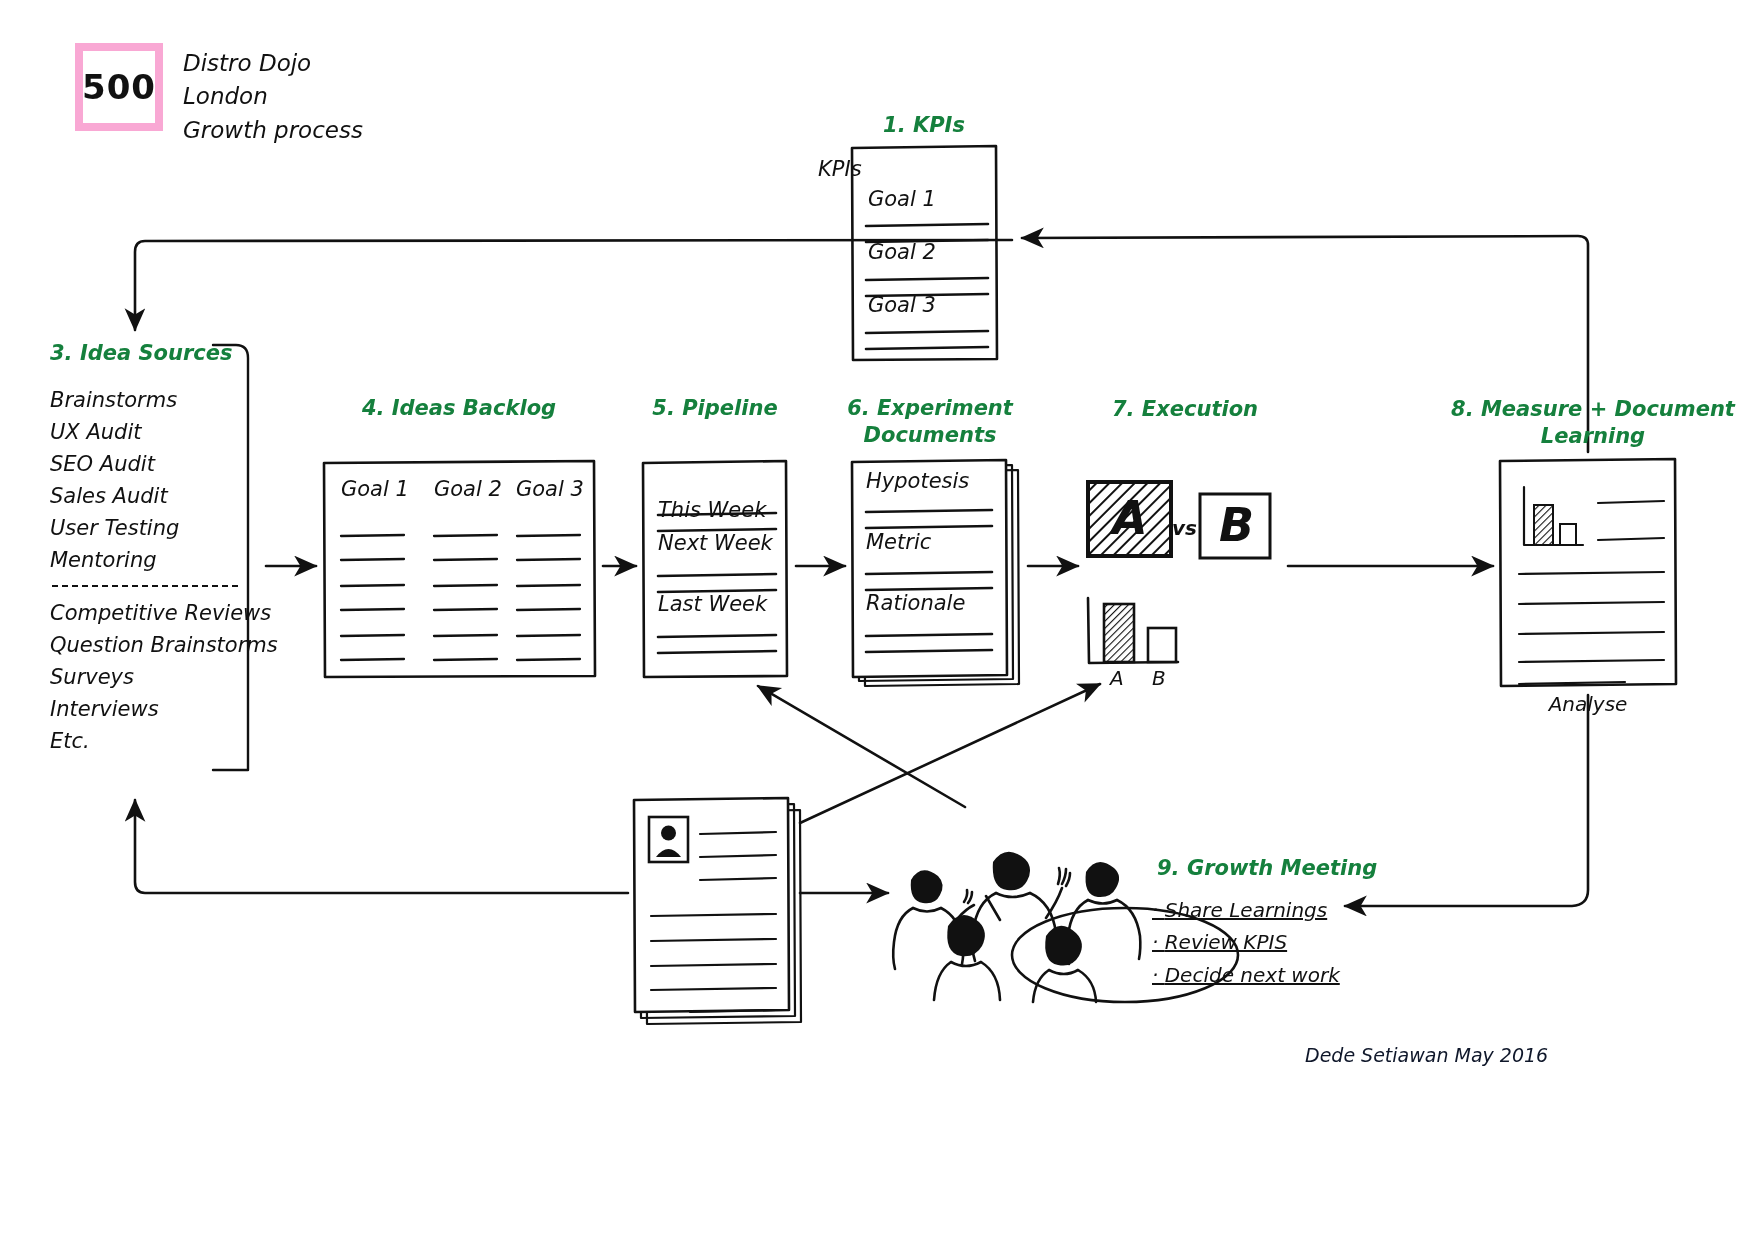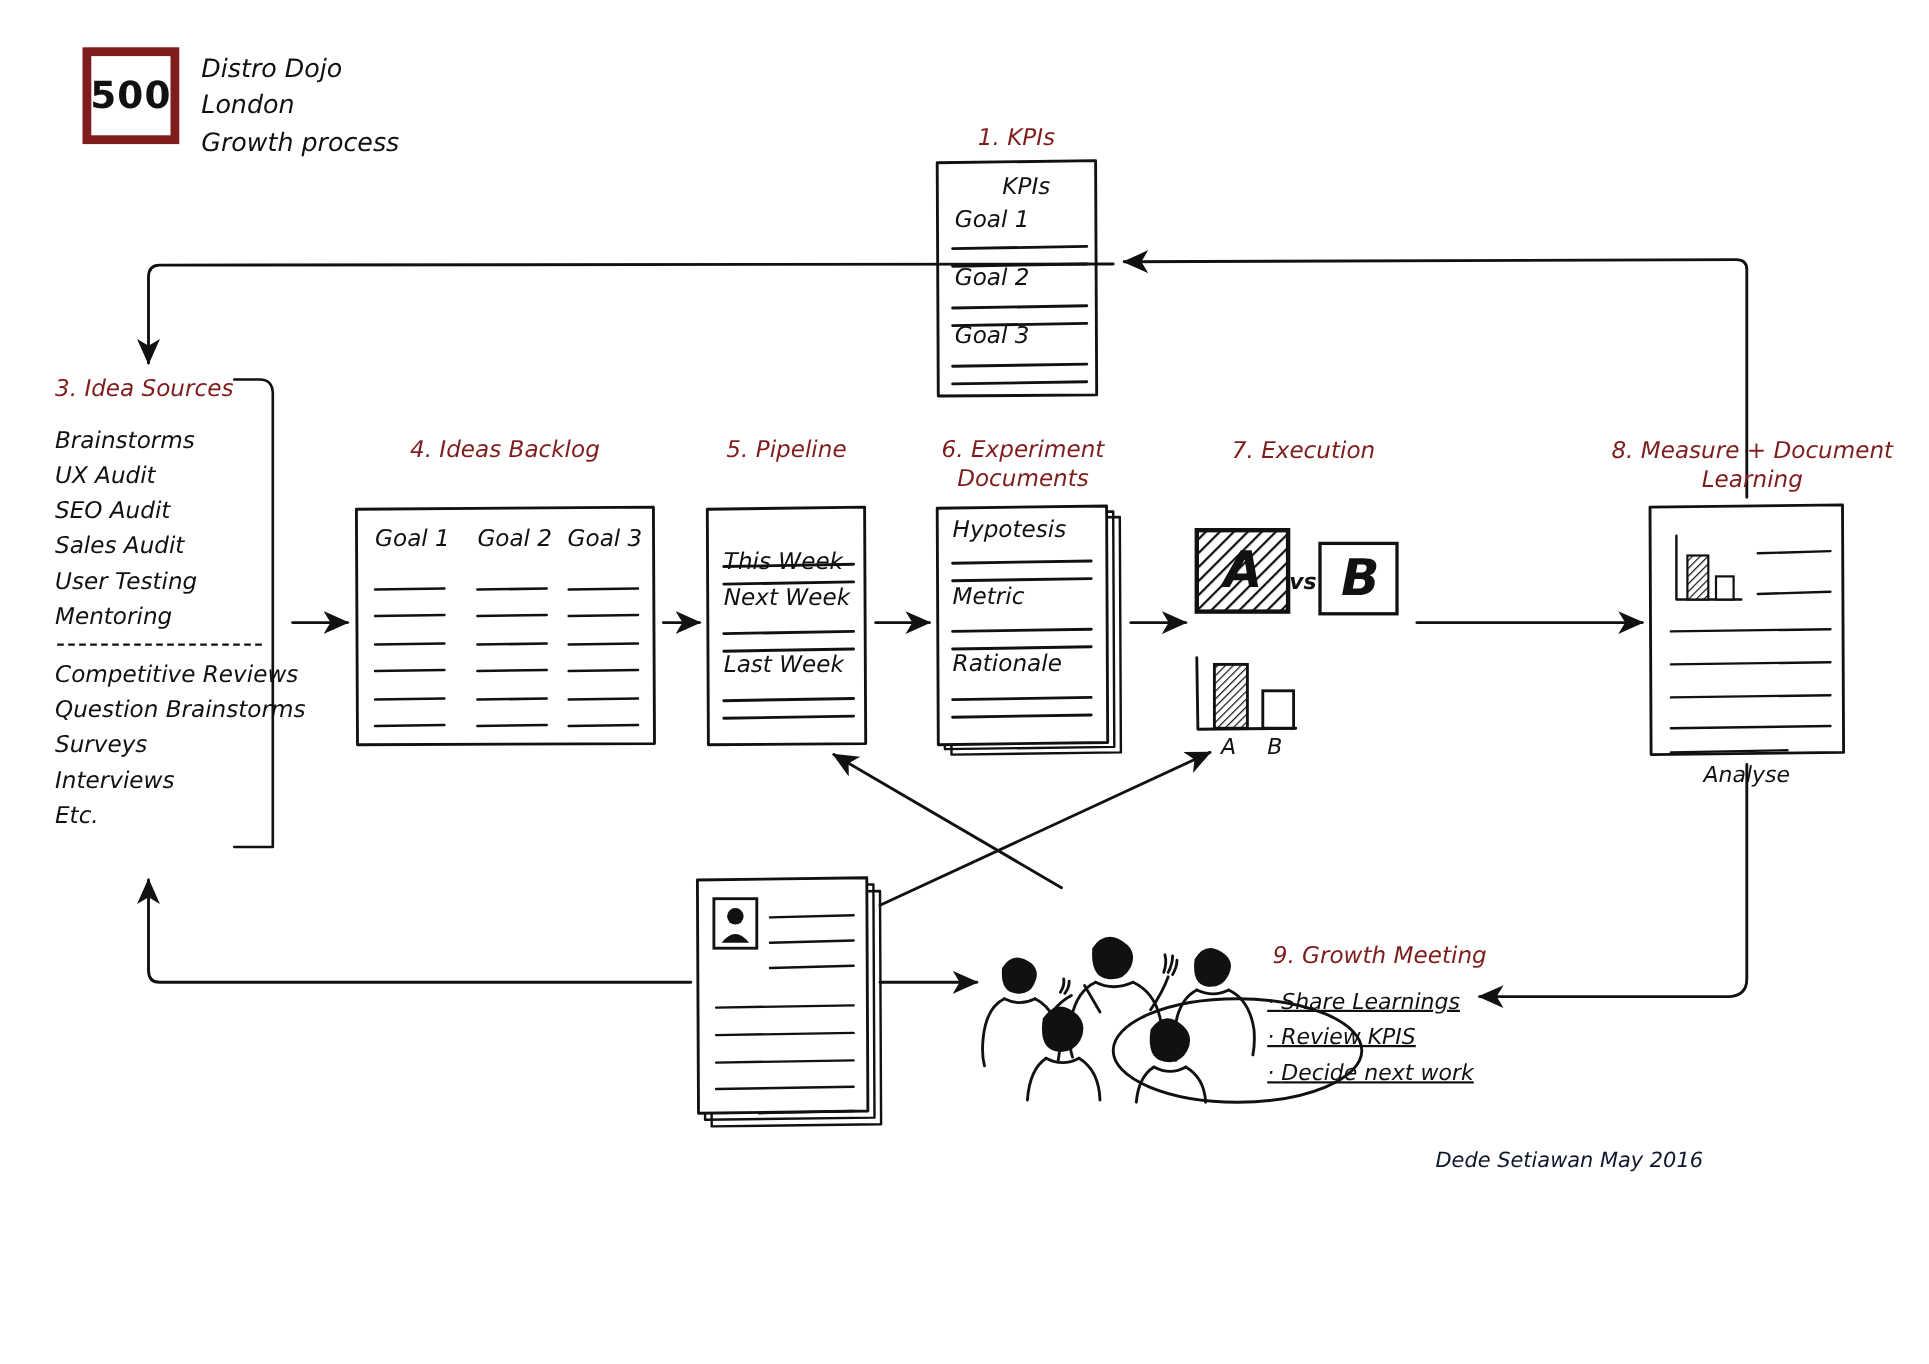--- a/index.html
+++ b/index.html
@@ -1,27 +1,27 @@
 <!DOCTYPE html>
 <html><head>
 <meta charset="utf-8">
 <style>
   html,body{margin:0;padding:0;background:#ffffff;}
   body{width:1754px;height:1240px;position:relative;overflow:hidden;
        font-family:"DejaVu Sans",sans-serif;color:#111;}
   .stage{position:absolute;left:0;top:0;width:1754px;height:1240px;}
   .svgroot{position:absolute;left:0;top:0;width:1754px;height:1240px;}
   .abs{position:absolute;}
-  .logo-box{width:88px;height:88px;border:8px solid #7f1d1d;box-sizing:border-box;
+  .logo-box{width:88px;height:88px;border:8px solid #f9a8d4;box-sizing:border-box;
             display:flex;align-items:center;justify-content:center;}
   .logo-num{font-family:"DejaVu Sans",sans-serif;font-weight:bold;font-size:34px;
             letter-spacing:1px;color:#111;}
   .logo-lines{font-style:italic;font-size:23px;line-height:1.45;color:#111;}
 
-  .sec-title{font-style:italic;font-weight:normal;font-size:21px;color:#7f1d1d;
+  .sec-title{font-style:italic;font-weight:bold;font-size:21px;color:#15803d;
              text-align:center;line-height:1.3;}
   .sec-title.left{text-align:left;}
 
   .list-item{font-style:italic;font-size:21px;line-height:1.52;color:#111;white-space:nowrap;}
   .dashes{border-top:2px dashed #111;width:186px;margin:9px 0 11px 2px;height:0;}
   .card-label{font-style:italic;font-size:21px;color:#111;white-space:nowrap;}
   .sign{position:absolute;font-style:italic;font-size:19px;color:#0f172a;}
   .bullets{font-style:italic;font-size:20px;line-height:1.62;color:#111;}
   .bullets div{white-space:nowrap;}
   .vs{font-style:italic;font-weight:bold;font-size:20px;}
@@ -216,21 +216,21 @@
       <span class="logo-num">500</span>
     </div>
   </div>
   <div class="abs logo-lines" style="left:183px;top:47px;">
     <div>Distro Dojo</div>
     <div>London</div>
     <div>Growth process</div>
   </div>
 
   <div class="abs sec-title" style="left:824px;top:112px;width:200px;">1. KPIs</div>
-  <div class="abs card-label" style="left:848px;top:157px;width:146px;text-align:center;padding-left:12px;">KPIs</div>
+  <div class="abs card-label" style="left:806px;top:157px;width:146px;padding-left:12px;">KPIs</div>
   <div class="abs card-label" style="left:868px;top:187px;">Goal 1</div>
   <div class="abs card-label" style="left:868px;top:240px;">Goal 2</div>
   <div class="abs card-label" style="left:868px;top:293px;">Goal 3</div>
 
   <div class="abs sec-title left" style="left:50px;top:340px;">3. Idea Sources</div>
   <div class="abs" style="left:50px;top:385px;">
     <div class="list-item">Brainstorms</div>
     <div class="list-item">UX Audit</div>
     <div class="list-item">SEO Audit</div>
     <div class="list-item">Sales Audit</div>

